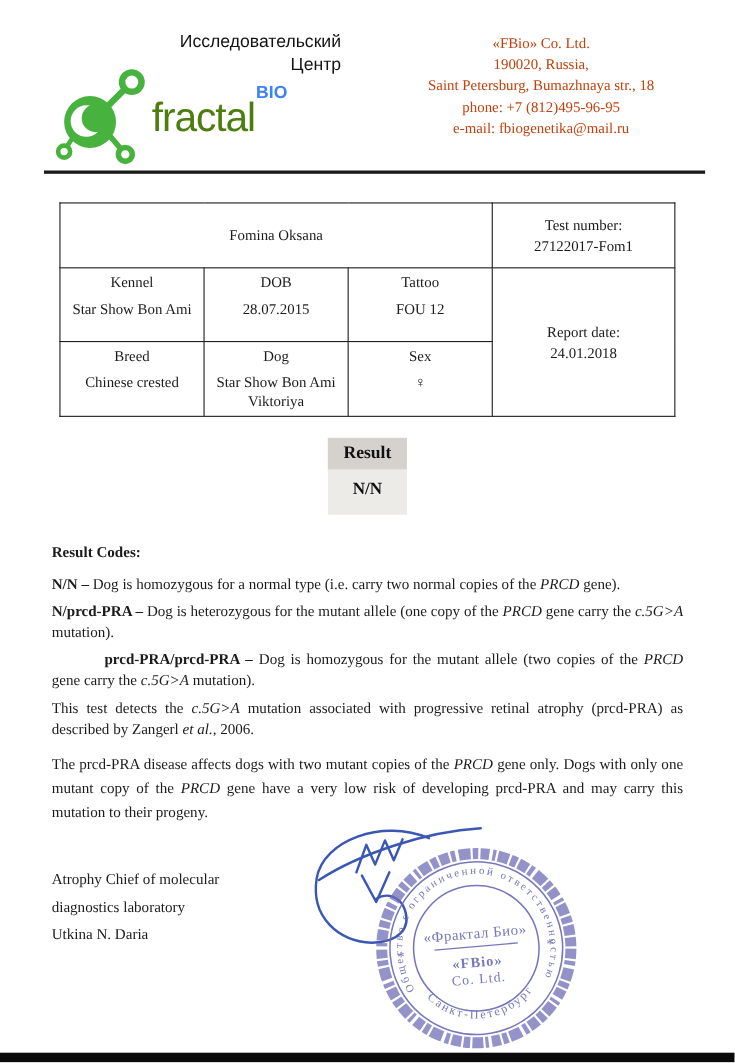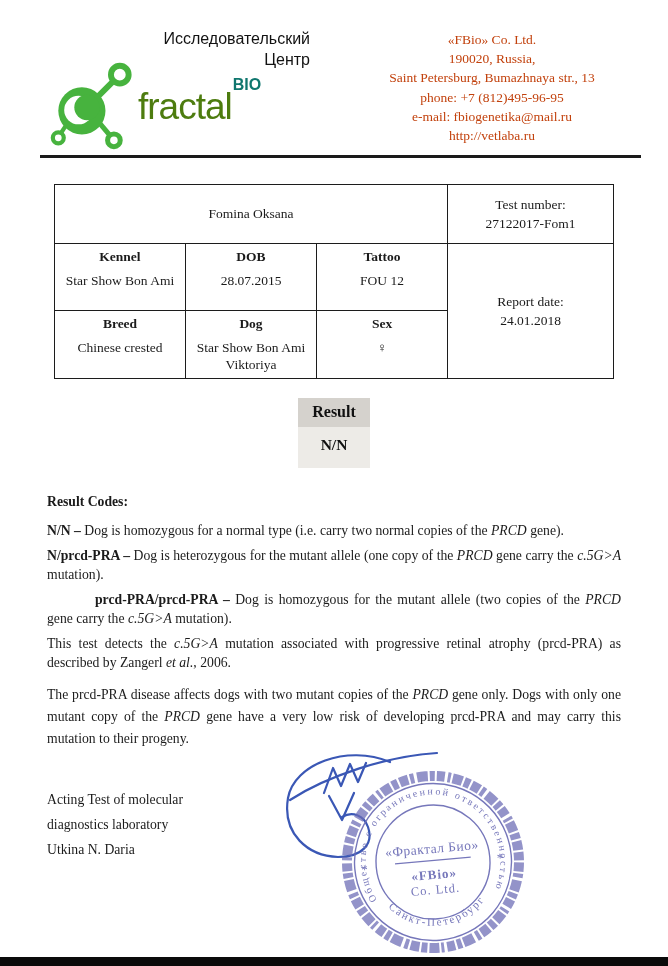--- a/index.html
+++ b/index.html
@@ -11,33 +11,33 @@
   }
   
   .header { display:flex; padding:28px 12px 0 48px; }
   .header-left { width:262px; flex:none; }
   .org-name { text-align:right; font-family:"Liberation Sans","DejaVu Sans",sans-serif;
     font-weight:normal; font-size:16px; line-height:21px; color:#121212; }
   .logo-row { display:flex; align-items:flex-start; margin-top:-8px; }
   .logo-word { font-family:"Liberation Sans","DejaVu Sans",sans-serif; font-size:37px;
     line-height:1; margin-top:26px; margin-left:2px; color:#4d7c0f; letter-spacing:-1px; }
   .logo-sup { font-family:"Liberation Sans","DejaVu Sans",sans-serif; font-size:16px;
-    font-weight:bold; color:#0f766e; position:relative; top:14px; left:1px; }
+    font-weight:bold; color:#3b82f6; position:relative; top:14px; left:1px; }
   .header-right { flex:1; padding-left:18px; text-align:center; font-size:13.5px;
     line-height:19.2px; padding-top:2px; color:#c2410c; }
   .rule { height:3px; background:#1a1a1a; margin:2px 27px 0 40px; }
   
   .doc-title { text-align:center; font-size:17.5px; font-weight:bold; margin-top:27px; color:#111; }
   
   .info-table { width:560px; margin:26px auto 0; border-collapse:collapse; table-layout:fixed; }
   .info-table td { border:1px solid #1c1c1c; font-size:13.5px; text-align:center; padding:3px 5px; }
   .col1 { width:115px; } .col2 { width:180px; } .col3 { width:110px; } .col4 { width:155px; }
   td.owner-cell { height:52px; vertical-align:middle; }
   td.pair-cell { vertical-align:top; }
-  .cell-label { font-weight:bold; margin:2px 0 7px; }
+  .cell-label { font-weight:normal; margin:2px 0 7px; }
   .cell-value { line-height:17px; }
   td.tn-cell { vertical-align:middle; line-height:19px; }
   td.rd-cell { vertical-align:middle; line-height:19px; }
   tr.r2 td { height:60px; } tr.r3 td { height:61px;margin-left:26px; }
   
   .result-block { width:72px; margin:19px auto 0; text-align:center; }
   .result-label { background:#d5d2cd; font-weight:bold; font-size:16px; padding:5px 0 6px; color:#101010; }
   .result-value { background:#edebe7; font-weight:bold; font-size:15.5px; padding:9px 0 14px; color:#101010; }
   
   .codes { margin:26px 47px 0; font-size:13.7px; }
@@ -82,24 +82,23 @@
           <circle cx="78" cy="93" r="7.5" fill="#ffffff" stroke="#47b33e" stroke-width="6"></circle>
           <circle cx="12" cy="90" r="6.5" fill="#ffffff" stroke="#47b33e" stroke-width="5"></circle>
         </svg>
         <span class="logo-word">fractal</span>
         <span class="logo-sup">BIO</span>
       </div>
     </div>
     <div class="header-right">
       <div>«FBio» Co. Ltd.</div>
       <div>190020, Russia,</div>
-      <div>Saint Petersburg, Bumazhnaya str., 13</div>
+      <div>Saint Petersburg, Bumazhnaya str., 18</div>
       <div>phone: +7 (812)495-96-95</div>
       <div>e-mail: fbiogenetika@mail.ru</div>
-      <div>http://vetlaba.ru</div>
     </div>
   </div>
   <div class="rule"></div>
 
 
   <table class="info-table">
     <tbody>
         <tr>
       <td colspan="3" class="owner-cell">Fomina Oksana</td>
       <td class="tn-cell col4">
@@ -152,21 +151,21 @@
     <p><span style="font-weight: bold;">N/N – </span><span>Dog is homozygous for a normal type (i.e. carry two normal copies of the </span><span style="font-style: italic;">PRCD</span><span> gene).</span></p>
     <p><span style="font-weight: bold;">N/prcd-PRA – </span><span>Dog is heterozygous for the mutant allele (one copy of the </span><span style="font-style: italic;">PRCD</span><span> gene carry the </span><span style="font-style: italic;">c.5G&gt;A</span><span> mutation).</span></p>
     <p><span style="font-weight: bold; margin-left: 48px;">prcd-PRA/prcd-PRA – </span><span>Dog is homozygous for the mutant allele (two copies of the </span><span style="font-style: italic;">PRCD</span><span> gene carry the </span><span style="font-style: italic;">c.5G&gt;A</span><span> mutation).</span></p>
     <div class="notes">
       <p class="n1"><span>This test detects the </span><span style="font-style: italic;">c.5G&gt;A</span><span> mutation associated with progressive retinal atrophy (prcd-PRA) as described by Zangerl </span><span style="font-style: italic;">et al.</span><span>, 2006.</span></p>
       <p class="n2"><span>The prcd-PRA disease affects dogs with two mutant copies of the </span><span style="font-style: italic;">PRCD</span><span> gene only. Dogs with only one mutant copy of the </span><span style="font-style: italic;">PRCD</span><span> gene  have a very low risk of developing prcd-PRA and may carry this mutation to their progeny.</span></p>
     </div>
   </div>
 
   <div class="sig-text">
-    <div>Acting Test of molecular</div>
+    <div>Atrophy Chief of molecular</div>
     <div>diagnostics laboratory</div>
     <div>Utkina N. Daria</div>
   </div>
 
   <svg class="signature-svg" viewBox="0 0 175 130" width="175" height="130" aria-hidden="true">
     <g fill="none" stroke="#3a57b5" stroke-width="2.2" stroke-linecap="round" stroke-linejoin="round">
       <path d="M 18 62 C 55 38 115 18 165 15"></path>
       <path d="M 118 24 C 75 6 22 26 16 60 C 10 96 36 118 66 119 C 90 119 102 106 96 89 C 92 77 80 73 70 79"></path>
       <path d="M 52 55 L 61 30 L 69 48 L 78 26 L 86 44 L 94 25"></path>
       <path d="M 57 58 L 70 82 L 82 55"></path>

